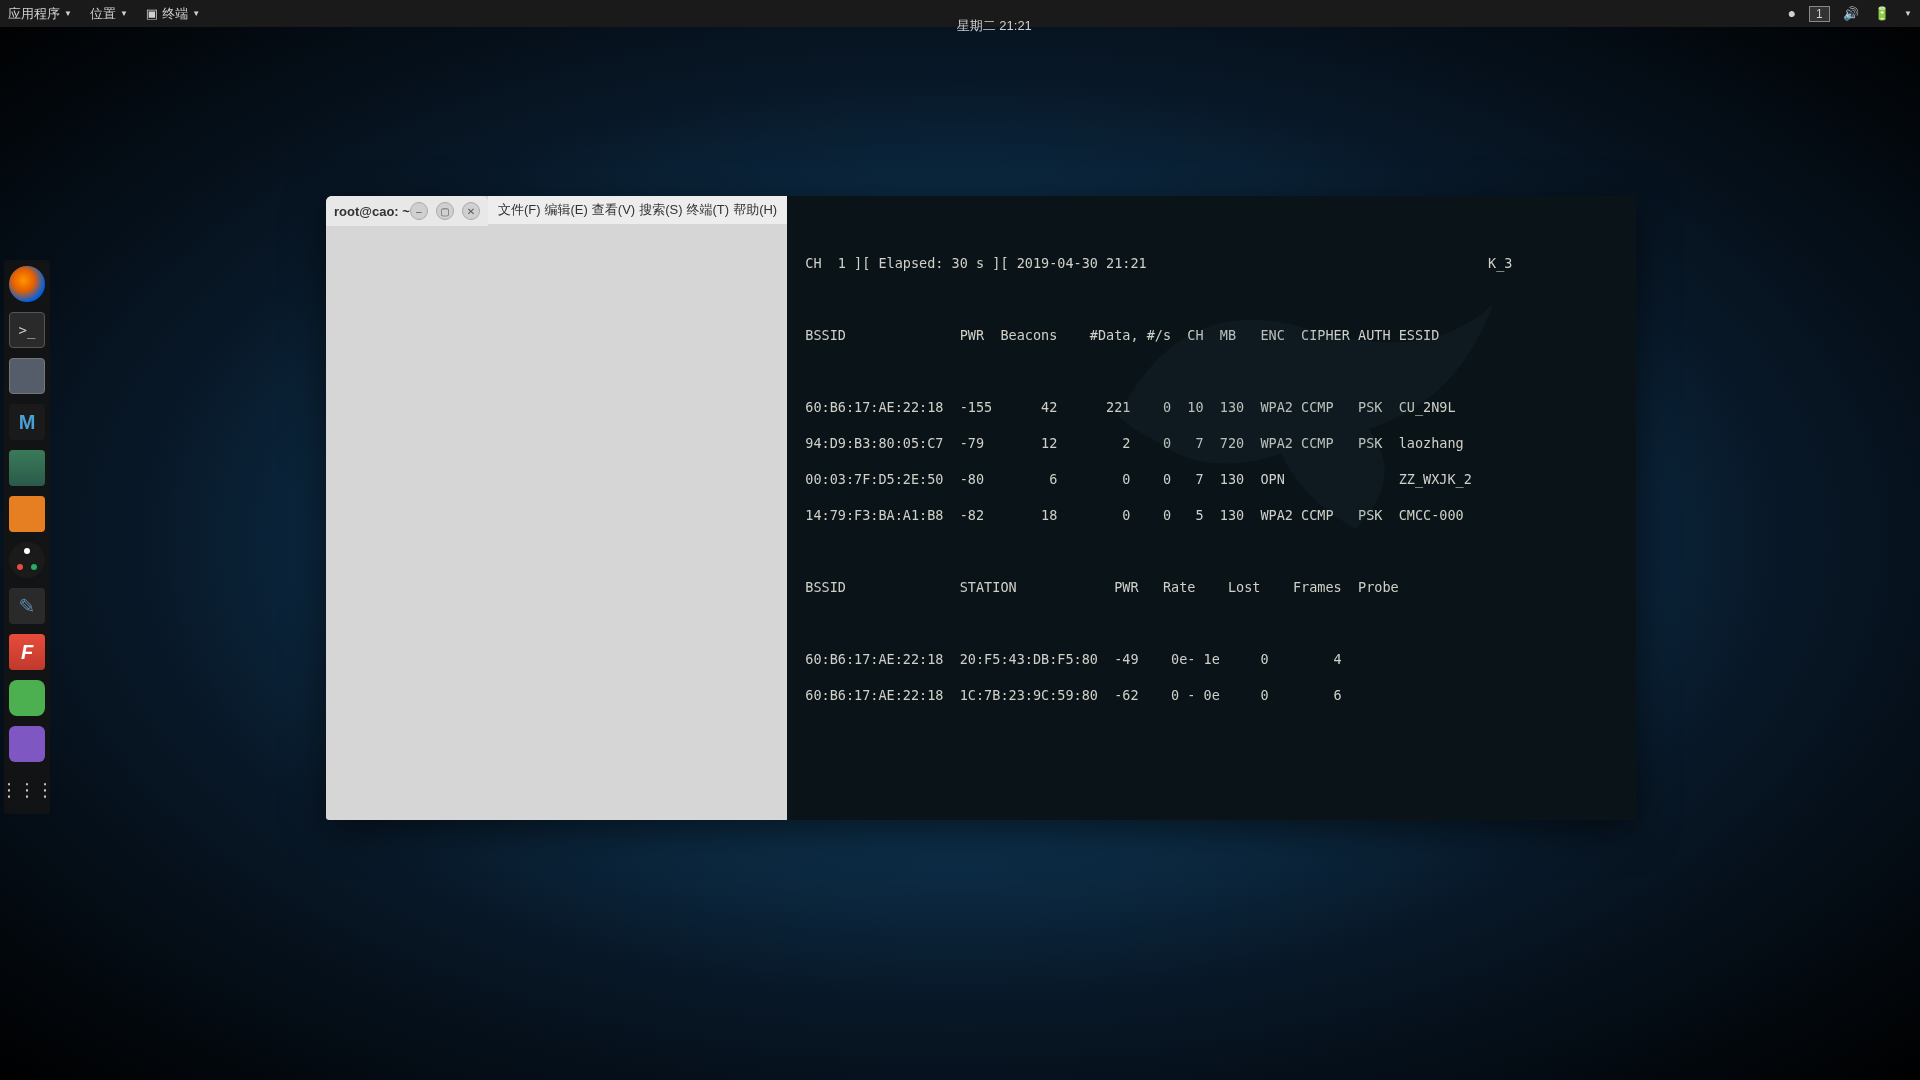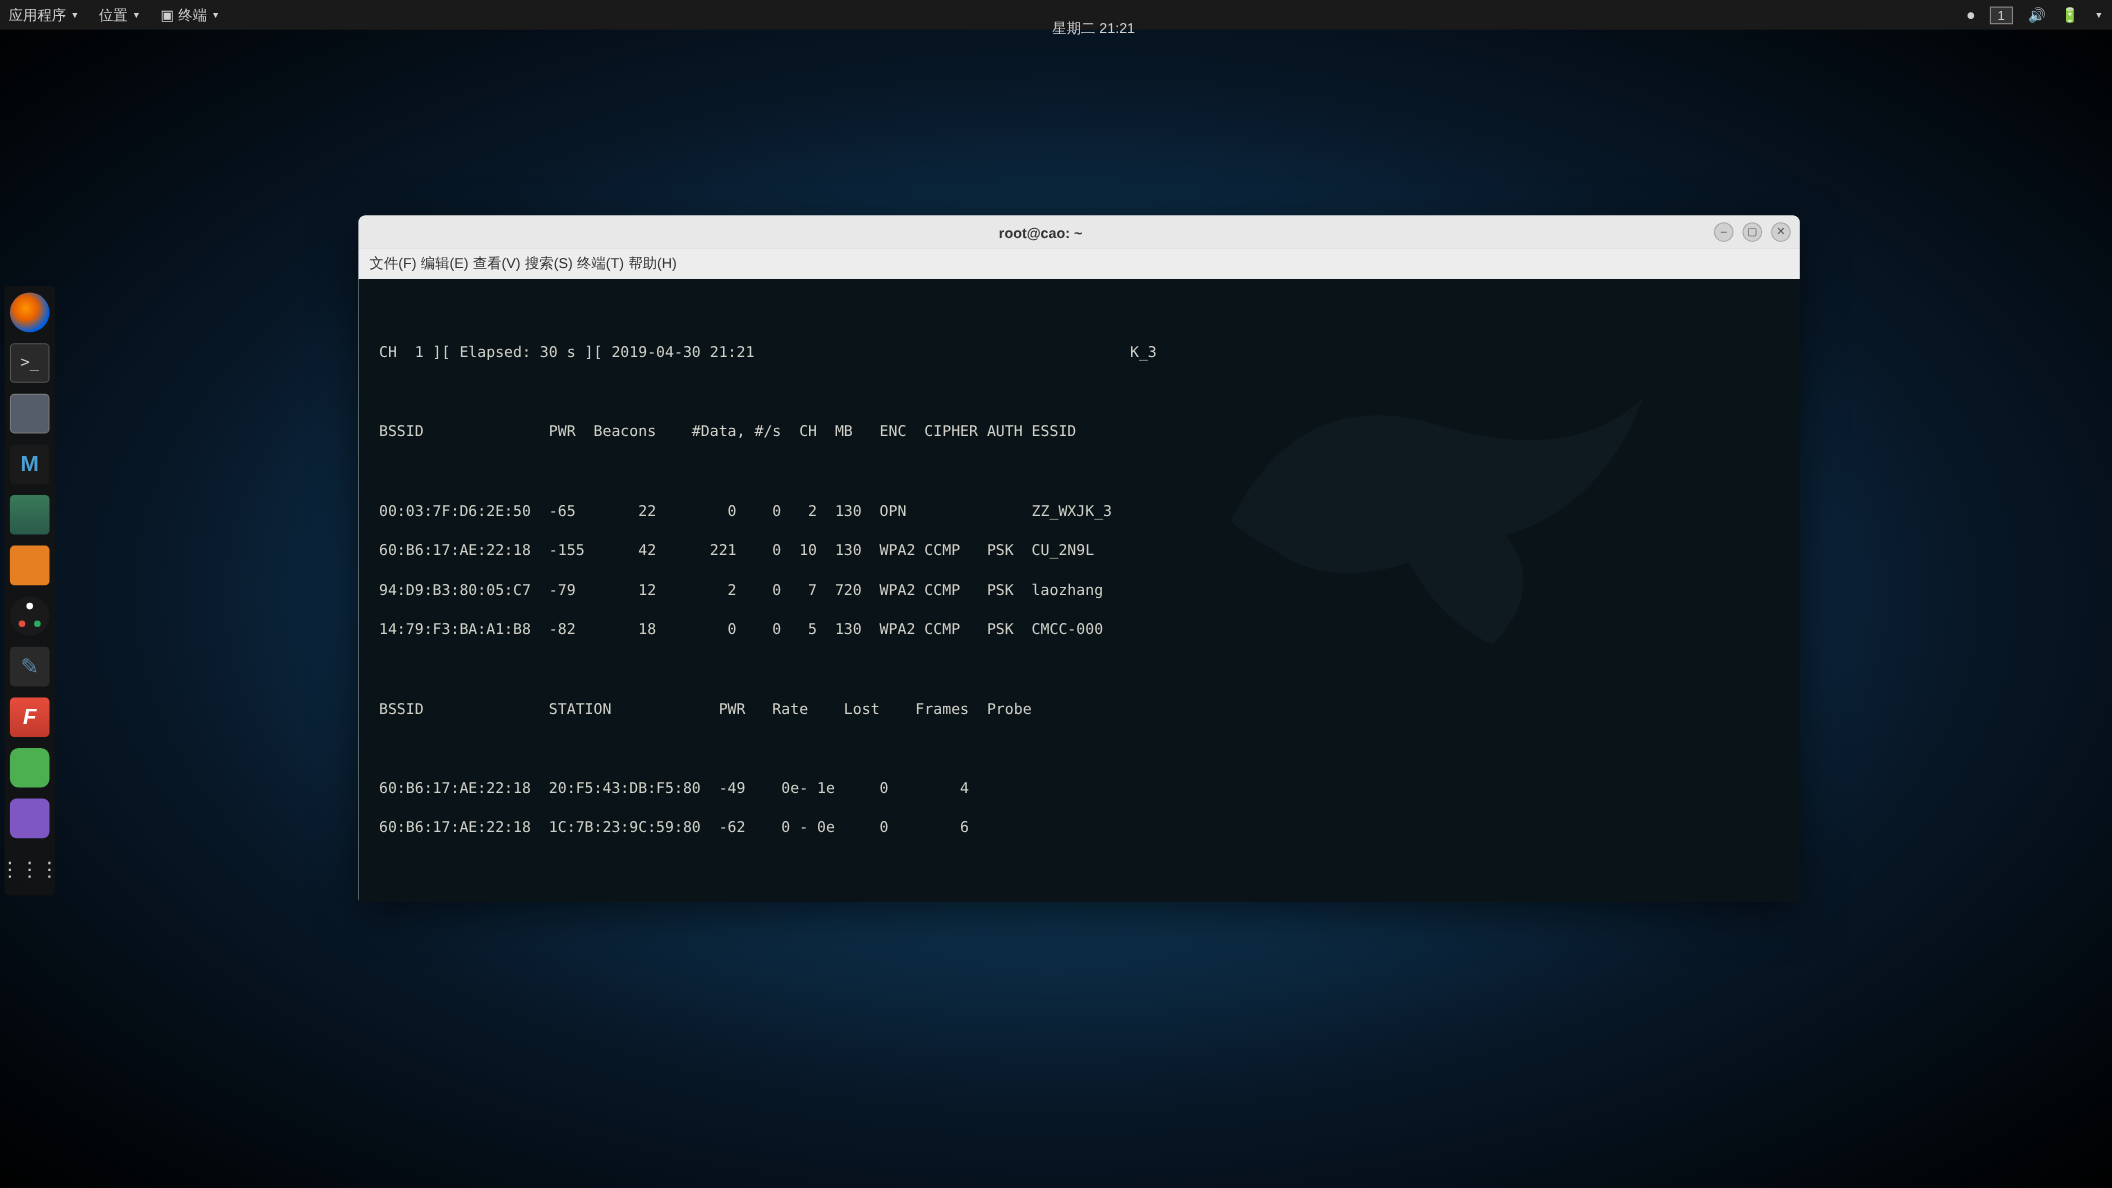--- a/index.html
+++ b/index.html
@@ -68,21 +68,21 @@
 
 
 .terminal-window {
   position: absolute;
   left: 326px; top: 196px;
   width: 1310px; height: 624px;
   background: #d6d6d6;
   border-radius: 6px 6px 3px 3px;
   box-shadow: 0 10px 40px rgba(0,0,0,0.6);
   display: flex;
-  flex-direction: column;
+  flex-direction: row;
 }
 .titlebar {
   height: 30px;
   background: #e8e8e8;
   border-radius: 6px 6px 0 0;
   display: flex;
   align-items: center;
   padding: 0 8px;
   position: relative;
 }
@@ -196,23 +196,23 @@
     <span>帮助(H)</span>
   </div>
   <div class="terminal-body">
 <svg class="dragon-bg" viewBox="0 0 400 300">
         <path d="M50 150 Q100 50 200 80 Q300 110 350 60 Q320 140 250 160 Q280 200 240 240 Q200 220 180 180 Q120 200 80 170 Q60 160 50 150 Z M260 100 Q290 90 310 100 Q300 120 270 115 Z" fill="#2a4a5a"></path>
       </svg>
 <div> CH  1 ][ Elapsed: 30 s ][ 2019-04-30 21:21                                          K_3</div>
 <div> </div>
 <div> BSSID              PWR  Beacons    #Data, #/s  CH  MB   ENC  CIPHER AUTH ESSID</div>
 <div> </div>
-<div> 00:03:7F:D6:2E:50  -65       22        0    0   2  130  OPN              ZZ_WXJK_3</div>
 <div> 60:B6:17:AE:22:18  -155      42      221    0  10  130  WPA2 CCMP   PSK  CU_2N9L</div>
 <div> 94:D9:B3:80:05:C7  -79       12        2    0   7  720  WPA2 CCMP   PSK  laozhang</div>
+<div> 00:03:7F:D5:2E:50  -80        6        0    0   7  130  OPN              ZZ_WXJK_2</div>
 <div> 14:79:F3:BA:A1:B8  -82       18        0    0   5  130  WPA2 CCMP   PSK  CMCC-000</div>
 <div> </div>
 <div> BSSID              STATION            PWR   Rate    Lost    Frames  Probe</div>
 <div> </div>
 <div> 60:B6:17:AE:22:18  20:F5:43:DB:F5:80  -49    0e- 1e     0        4</div>
 <div> 60:B6:17:AE:22:18  1C:7B:23:9C:59:80  -62    0 - 0e     0        6</div>
 
 
 
 

